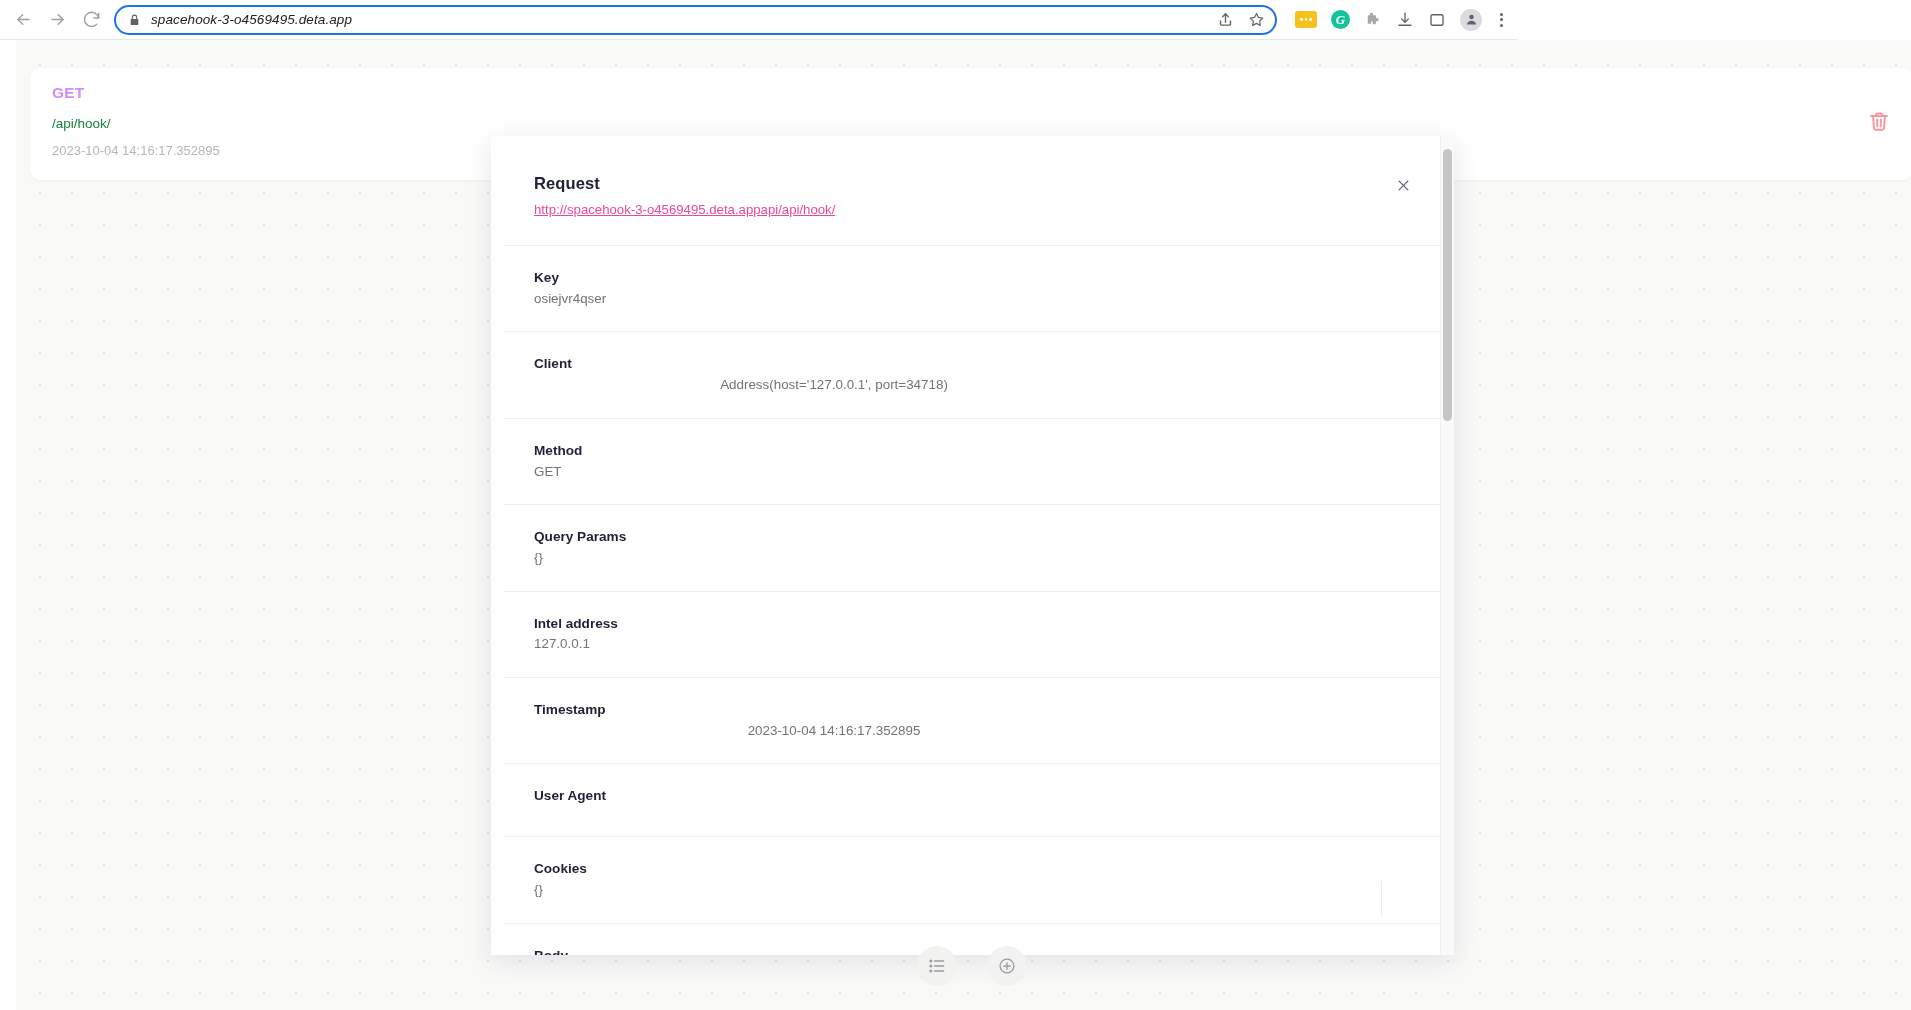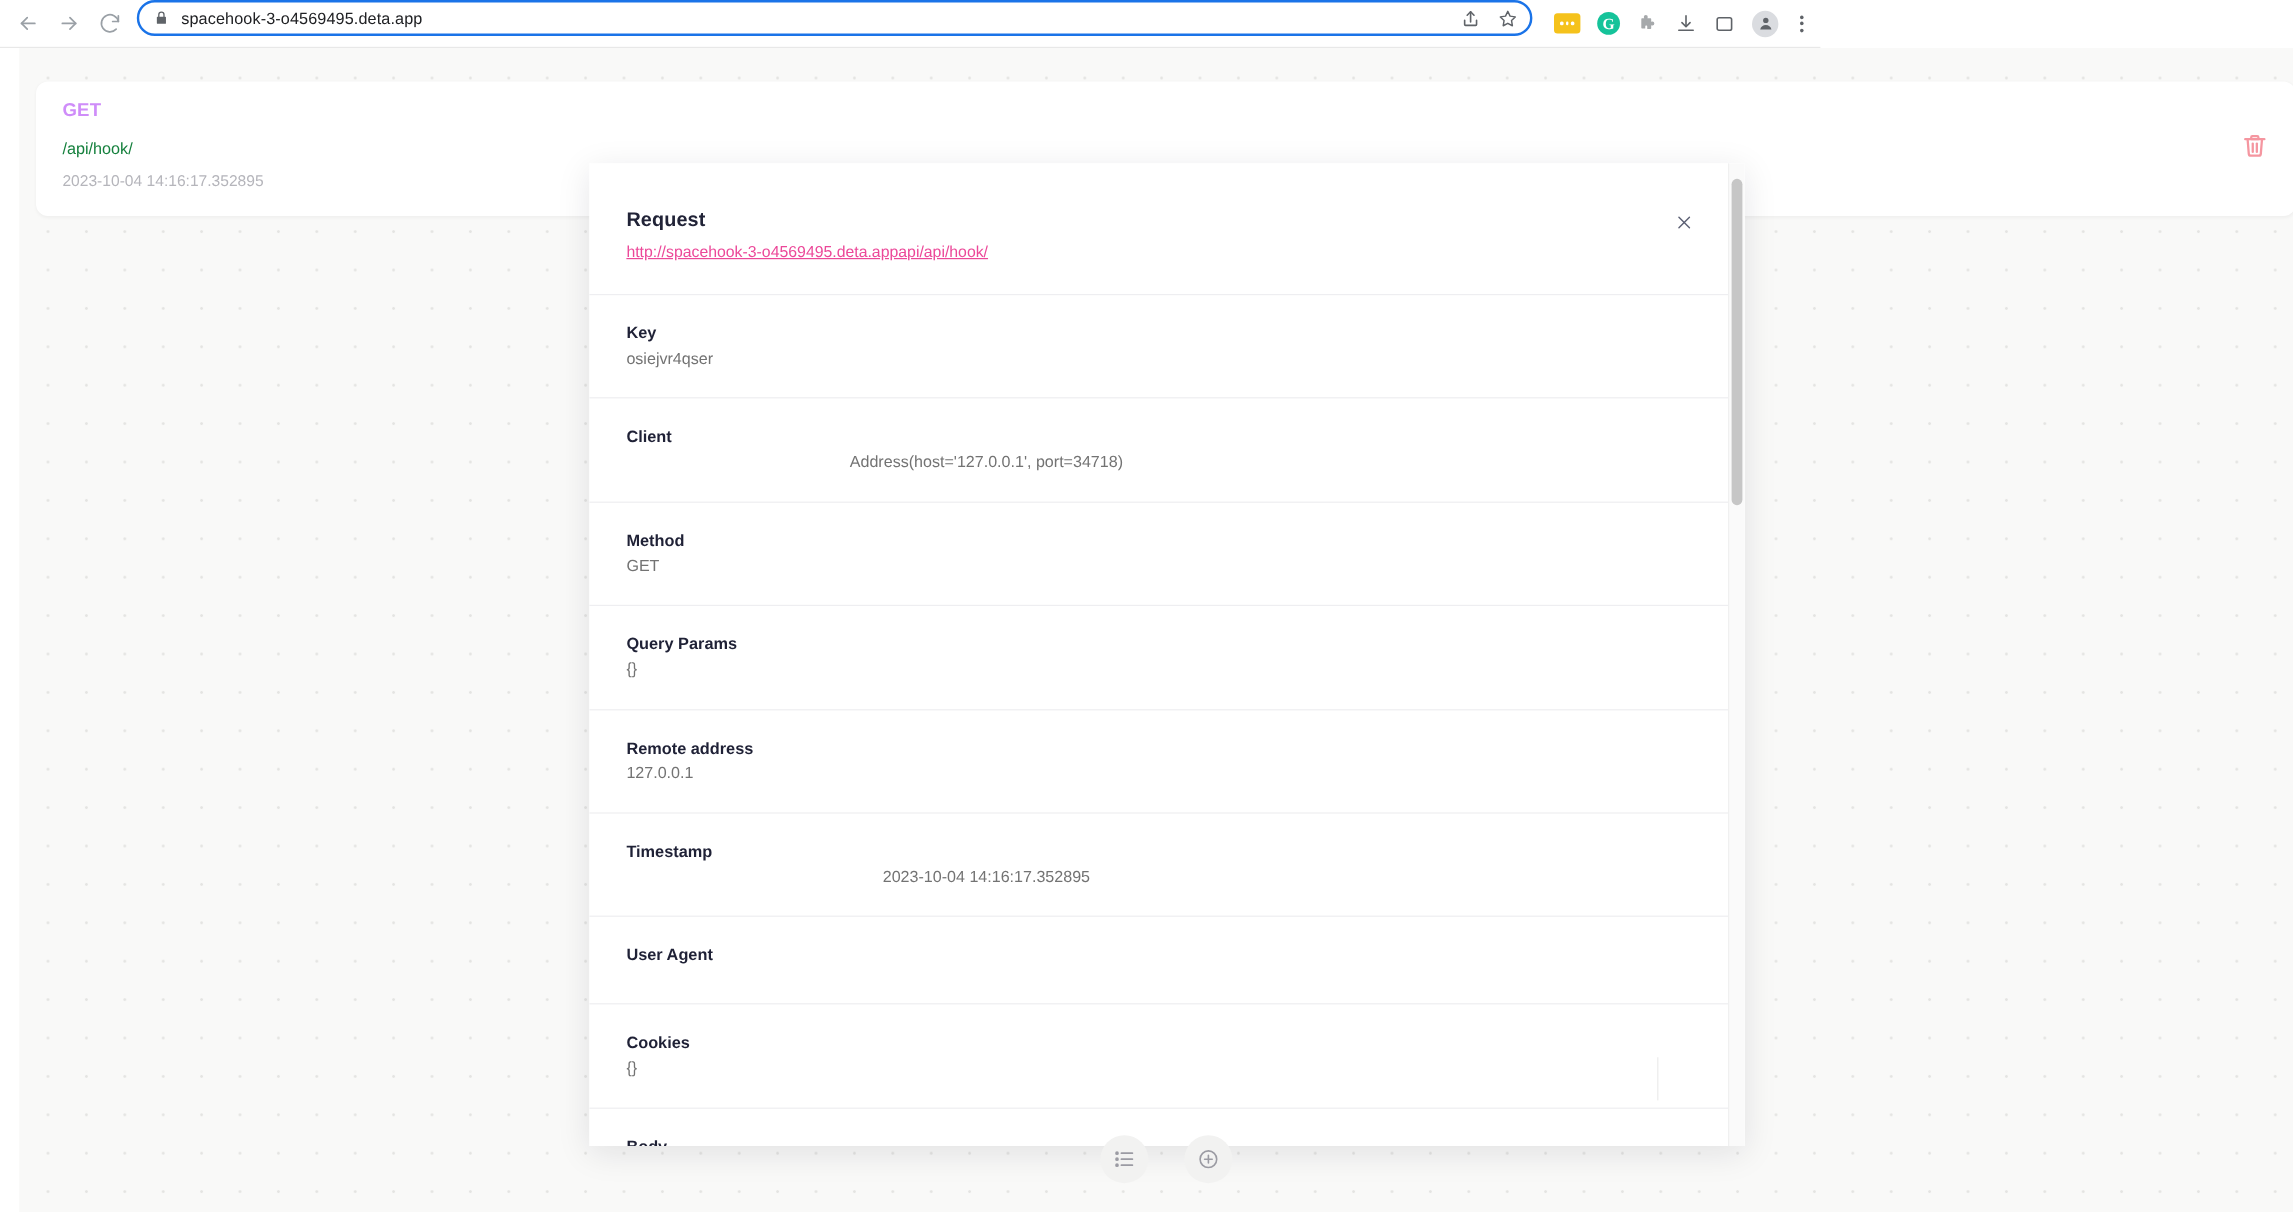--- a/index.html
+++ b/index.html
@@ -8,22 +8,23 @@
     font-family: "Liberation Sans", sans-serif;
     overflow: hidden;
     background: #ffffff;
   }
 
   
   .browser-bar {
     position: absolute; top: 0; left: 0;
     width: 1517px; height: 40px;
     background: #ffffff;
-    display: flex; 
+    display: flex; align-items: center;
     border-bottom: 1px solid #e8e8e8;
+    font-style: italic;
   }
   .nav-btns { display: flex; align-items: center; gap: 4px; padding-left: 8px; }
   .nav-btn {
     width: 30px; height: 30px; border-radius: 50%;
     display: flex; align-items: center; justify-content: center;
     color: #9aa0a6;
   }
   .nav-btn svg { display: block; }
 
   .omnibox-wrap { flex: 1; padding: 0 6px 0 8px; }
@@ -113,20 +114,21 @@
     position: absolute;
     left: 475px; top: 96px;
     width: 963px; height: 819px;
     background: #ffffff;
     box-shadow: 0 6px 26px rgba(20,20,40,0.10);
     overflow: hidden;
   }
   .modal-scrollarea {
     position: absolute; inset: 0 14px 0 0;
     overflow: hidden;
+    margin-left: 12px;
   }
   .modal-header { padding: 38px 0 0 31px; }
   .modal-title { font-size: 16.5px; font-weight: 700; color: #212337; letter-spacing: 0.1px; }
   .modal-url { margin-top: 9px; font-size: 13.2px; color: #ec4899; text-decoration: underline; }
 
   .close-btn {
     position: absolute; right: 40px; top: 38px;
     width: 22px; height: 22px; color: #5b5f73;
     display: flex; align-items: center; justify-content: center;
   }
@@ -320,21 +322,21 @@
         </div>
         <div class="kv-row">
           <div class="kv-key">Method</div>
           <div class="kv-val">GET</div>
         </div>
         <div class="kv-row">
           <div class="kv-key">Query Params</div>
           <div class="kv-val">{}</div>
         </div>
         <div class="kv-row">
-          <div class="kv-key">Remote address</div>
+          <div class="kv-key">Intel address</div>
           <div class="kv-val">127.0.0.1</div>
         </div>
         <div class="kv-row">
           <div class="kv-key">Timestamp</div>
           <div class="kv-val wide">2023-10-04 14:16:17.352895</div>
         </div>
         <div class="kv-row">
           <div class="kv-key">User Agent</div>
         </div>
         <div class="kv-row">

